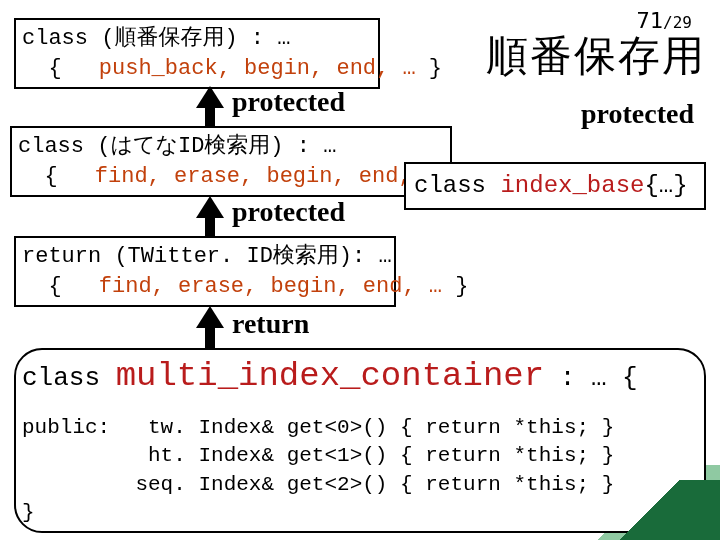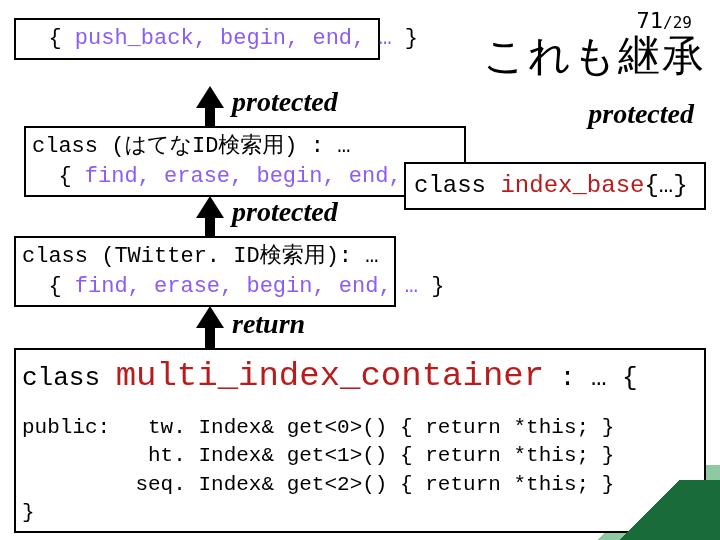--- a/index.html
+++ b/index.html
@@ -14,21 +14,21 @@
   }
   .box {
     position: absolute;
     border: 2.5px solid #000;
     background: #fff;
     padding: 4px 6px;
     box-sizing: border-box;
   }
   .mono { font-family: "Consolas", "Courier New", monospace; }
   .red { color: #b91c1c; }
-  .blue { color: #8b5cf6; }
+  .blue { color: #c2410c; margin-left: 24px; }
   .pagenum {
     position: absolute;
     right: 28px;
     top: 8px;
     font-family: "Consolas", monospace;
     font-size: 22px;
   }
   .title-jp {
     position: absolute;
     right: 14px;
@@ -53,21 +53,20 @@
   .arrow-up .shaft {
     width: 10px;
     background: #000;
     position: absolute;
     left: -5px;
     top: 20px;
   }
   .lbl {
     position: absolute;
     font-family: "Times New Roman", serif;
-    font-style: italic;
     font-weight: bold;
     font-size: 28px;
   }
   .corner-band {
     position: absolute;
     bottom: 0; right: 0;
     width: 140px; height: 60px;
     background: linear-gradient(135deg, transparent 50%, #196b3a 50%);
   }
   .corner-band2 {
@@ -80,61 +79,62 @@
   .codeline { font-size: 22px; line-height: 1.35; white-space: pre; }
   .bigclass { font-size: 32px; }
 </style>
 </head>
 <body>
 
 <div class="pagenum">
   <span>71</span><span style="font-size:16px">/29</span>
 </div>
 
-<div class="title-jp">これも継承</div>
+<div class="title-jp">順番保存用</div>
 
 <div class="box mono" style="left:14px; top:18px; width:366px;">
+  <div class="codeline">class (順番保存用) : …</div>
   <div class="codeline"><span>  { </span><span class="blue">push_back, begin, end, …</span><span> }</span></div>
 </div>
 
 <div class="arrow arrow-up" style="left:210px; top:86px;">
   <div class="head"></div>
     <div class="shaft" style="height:22px;"></div>
 </div>
 <div class="lbl" style="left:232px; top:86px;">protected</div>
 
 <div class="lbl" style="right:26px; top:98px;">protected</div>
 
-<div class="box mono" style="left:24px; top:126px; width:442px;">
+<div class="box mono" style="left:10px; top:126px; width:442px;">
   <div class="codeline">class (はてなID検索用) : …</div>
   <div class="codeline"><span>  { </span><span class="blue">find, erase, begin, end, …</span><span> }</span></div>
 </div>
 
 <div class="box mono" style="left:404px; top:162px; width:302px; padding:6px 8px;">
   <div class="codeline" style="font-size:24px"><span>class </span><span class="red">index_base</span><span>{…}</span></div>
 </div>
 
 <div class="arrow arrow-up" style="left:210px; top:196px;">
   <div class="head"></div>
     <div class="shaft" style="height:22px;"></div>
 </div>
 <div class="lbl" style="left:232px; top:196px;">protected</div>
 
 <div class="box mono" style="left:14px; top:236px; width:382px;">
-  <div class="codeline">class (TWitter. ID検索用): …</div>
+  <div class="codeline">return (TWitter. ID検索用): …</div>
   <div class="codeline"><span>  { </span><span class="blue">find, erase, begin, end, …</span><span> }</span></div>
 </div>
 
 <div class="arrow arrow-up" style="left:210px; top:306px;">
   <div class="head"></div>
     <div class="shaft" style="height:26px;"></div>
 </div>
 <div class="lbl" style="left:232px; top:308px;">return</div>
 
-<div class="box mono" style="left:14px; top:348px; width:692px;">
+<div class="box mono" style="left:14px; top:348px; width:692px;border-radius:28px;">
   <div class="codeline" style="font-size:26px"><span>class </span><span class="bigclass red" style="font-size:34px">multi_index_container</span><span> : … {</span></div>
   <div class="codeline" style="font-size:21px; margin-top:14px">public:   tw. Index&amp; get&lt;0&gt;() { return *this; }
           ht. Index&amp; get&lt;1&gt;() { return *this; }
          seq. Index&amp; get&lt;2&gt;() { return *this; }
 }</div>
 </div>
 
 <div class="corner-band2"></div>
 <div class="corner-band"></div>
 

